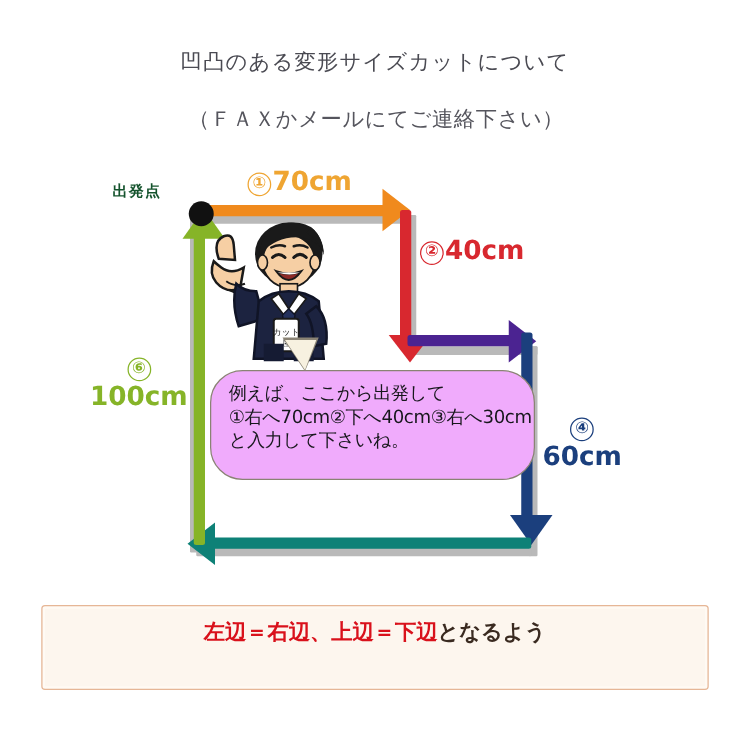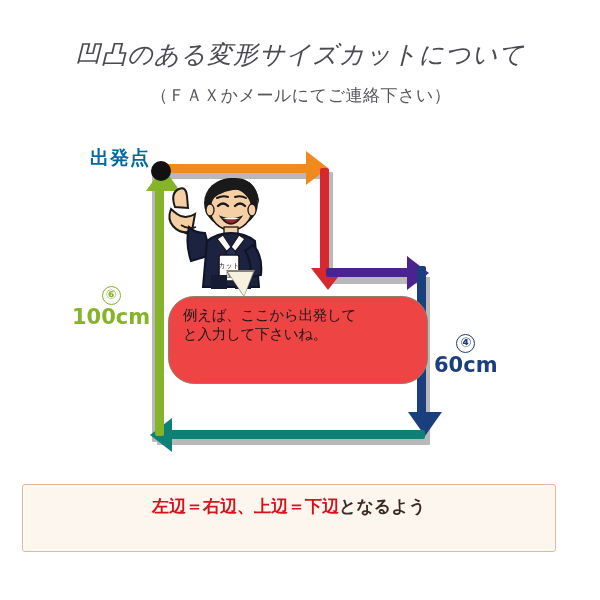--- a/index.html
+++ b/index.html
@@ -18,26 +18,25 @@
     overflow: hidden;
   }
 
   
   .title {
     position: absolute;
     left: 0;
     top: 38px;
     width: 600px;
     text-align: center;
-    font-size: 25px;
+    font-size: 17px;
     letter-spacing: 1px;
     color: #4a4a52;
     font-weight: 400;
     white-space: nowrap;
-    font-style: italic;
   }
   .subtitle {
     position: absolute;
     left: 1px;
     top: 84px;
     width: 600px;
     text-align: center;
     font-size: 17px;
     letter-spacing: 0.5px;
     color: #55555d;
@@ -81,23 +80,23 @@
   
   .start-dot {
     position: absolute;
     width: 20px;
     height: 20px;
     border-radius: 50%;
     background: #111111;
   }
   .start-label {
     position: absolute;
-    font-size: 19px;
-    font-weight: bold;
-    color: #0369a1;
+    font-size: 12px;
+    font-weight: bold;
+    color: #14532d;
     letter-spacing: 1px;
     white-space: nowrap;
   }
 
   
   .meas {
     position: absolute;
     font-size: 21px;
     font-weight: bold;
     white-space: nowrap;
@@ -116,21 +115,21 @@
     vertical-align: 2px;
     margin-right: 1px;
   }
   .meas.stack { text-align: center; line-height: 1.0; }
   .meas.stack .num { margin: 0 0 2px 0; display: block; margin-left: auto; margin-right: auto; }
   .meas.stack .val { display: block; }
 
   
   .bubble {
     position: absolute;
-    background: #ef4444;
+    background: #f0abfc;
     border: 1.6px solid #8a8374;
     border-radius: 26px;
     box-sizing: border-box;
     padding: 9px 12px 8px 14px;
   }
   .bubble p {
     margin: 0;
     font-size: 14.5px;
     line-height: 19px;
     color: #17171c;
@@ -151,21 +150,21 @@
     border-right: 18px solid transparent;
     border-bottom: 27px solid #8a8374;
   }
 
   
   .person { position: absolute; }
 
   
   .note {
     position: absolute;
-    left: 22px;
+    left: 33px;
     top: 484px;
     width: 534px;
     height: 68px;
     box-sizing: border-box;
     background: #fdf6ee;
     border: 1.5px solid #e6b696;
     border-radius: 3px;
     box-shadow: inset 0 0 0 2px #fffaf4;
     text-align: center;
     padding-top: 9px;
@@ -190,23 +189,29 @@
 
   <div class="shadow-h" style="left:160px; top:172px; width:170px;"></div>
   <div class="shadow-v" style="left:326px; top:172px; height:112px;"></div>
   <div class="shadow-h" style="left:326px; top:277px; width:104px;"></div>
   <div class="shadow-v" style="left:423px; top:277px; height:168px;"></div>
   <div class="shadow-h" style="left:157px; top:438px; width:268px;"></div>
   <div class="shadow-v" style="left:152px; top:172px; height:270px;"></div>
 
   <div class="bar-h" style="left:160px; top:164px; width:150px; background:#f08a1d;"></div>
   <div class="head head-right" style="left:306px; top:151px; border-left:22px solid #f08a1d;"></div>
+  <div class="meas" style="left:198px; top:133px; color:#efa532;">
+    <span class="num">①</span><span class="val">70cm</span>
+  </div>
 
   <div class="bar-v" style="left:320px; top:168px; height:105px; background:#d8282f;"></div>
   <div class="head head-down" style="left:311px; top:268px; border-top:22px solid #d8282f;"></div>
+  <div class="meas" style="left:336px; top:188px; color:#d8282f;">
+    <span class="num">②</span><span class="val">40cm</span>
+  </div>
 
   <div class="bar-h" style="left:326px; top:268px; width:85px; background:#4b2391;"></div>
   <div class="head head-right" style="left:407px; top:256px; border-left:22px solid #4b2391;"></div>
 
   <div class="bar-v" style="left:417px; top:266px; height:152px; background:#1b3f7d;"></div>
   <div class="head head-down" style="left:408px; top:412px; border-top:24px solid #1b3f7d;"></div>
   <div class="meas stack" style="left:434px; top:334px; color:#1b3f7d;">
     <span class="num">④</span>
       <span class="val">60cm</span>
   </div>
@@ -269,20 +274,21 @@
     <path d="M90 80 q10 10 8 30 l-10 2 q0 -18 -6 -26 z" fill="#1c2340" stroke="#101426" stroke-width="2"></path>
 
     <rect x="48" y="110" width="16" height="14" fill="#151b33"></rect>
     <rect x="72" y="110" width="16" height="14" fill="#151b33"></rect>
   </svg>
 
   <div class="bubble-tail-outline" style="left:226px; top:270px; transform: rotate(180deg);"></div>
   <div class="bubble-tail" style="left:228px; top:272px; transform: rotate(180deg);"></div>
   <div class="bubble" style="left:168px; top:296px; width:260px; height:88px;">
     <p>例えば、ここから出発して</p>
+    <p>①右へ70cm②下へ40cm③右へ30cm</p>
     <p>と入力して下さいね。</p>
   </div>
 
   <div class="note">
     <div class="note-line">
       <span class="hl">左辺＝右辺、</span><span class="hl">上辺＝下辺</span><span>となるよう</span>
     </div>
   </div>
 
 </div>

